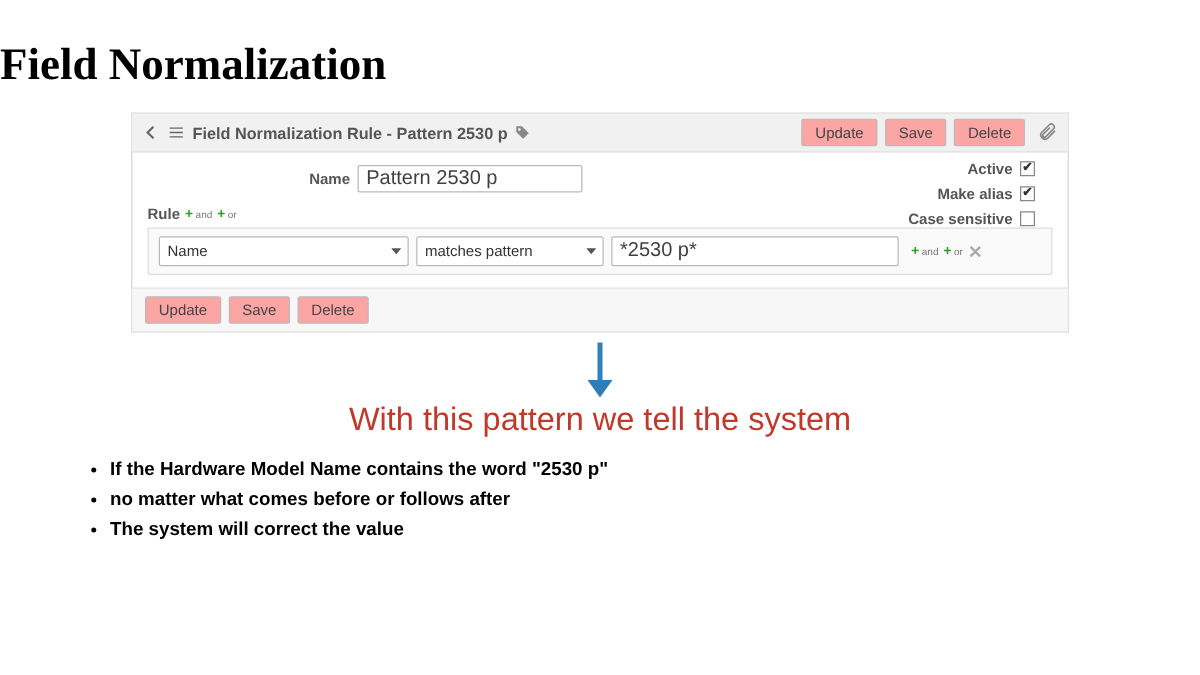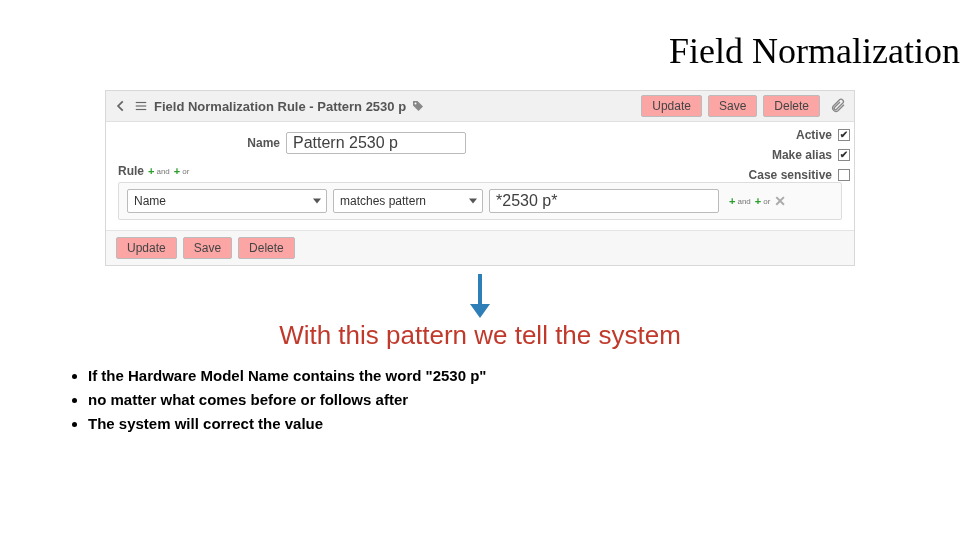--- a/index.html
+++ b/index.html
@@ -6,23 +6,23 @@
   body {
     margin: 0;
     width: 960px;
     height: 540px;
     background: #fff;
     font-family: Arial, Helvetica, sans-serif;
     color: #000;
     position: relative;
   }
   .slide-title {
-    text-align: right;
+    text-align: left;
     font-size: 36px;
-    font-weight: 400;
+    font-weight: 700;
     margin: 30px 0 18px 0;
     font-family: "Times New Roman", Georgia, serif;
   }
   .panel {
     margin: 0 105px;
     border: 1px solid #d8d8d8;
     background: #fff;
     font-size: 12px;
     color: #555;
   }
@@ -55,21 +55,21 @@
     height: 22px;
     padding: 2px 6px;
     font-size: 16px;
     color: #404040;
     border-radius: 2px;
   }
   .name-input { width: 180px; }
   .order-input { width: 180px; text-align: right; }
   .right-checks {
     position: absolute;
-    right: 4px;
+    right: 26px;
     top: 6px;
     display: flex;
     flex-direction: column;
     gap: 6px;
     align-items: flex-end;
   }
   .check-line { display: flex; align-items: center; gap: 6px; font-weight: 700; color: #555; font-size: 12px; }
   .check-box {
     width: 12px; height: 12px; border: 1px solid #888; background: #fff; display: inline-flex; align-items: center; justify-content: center;
   }

